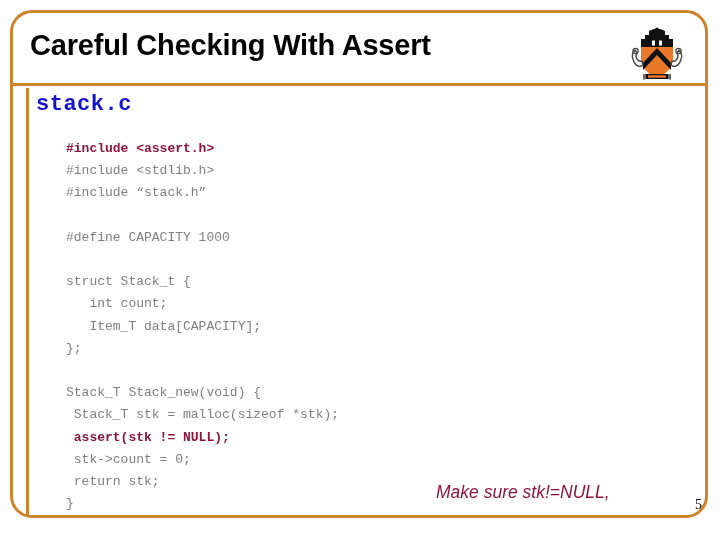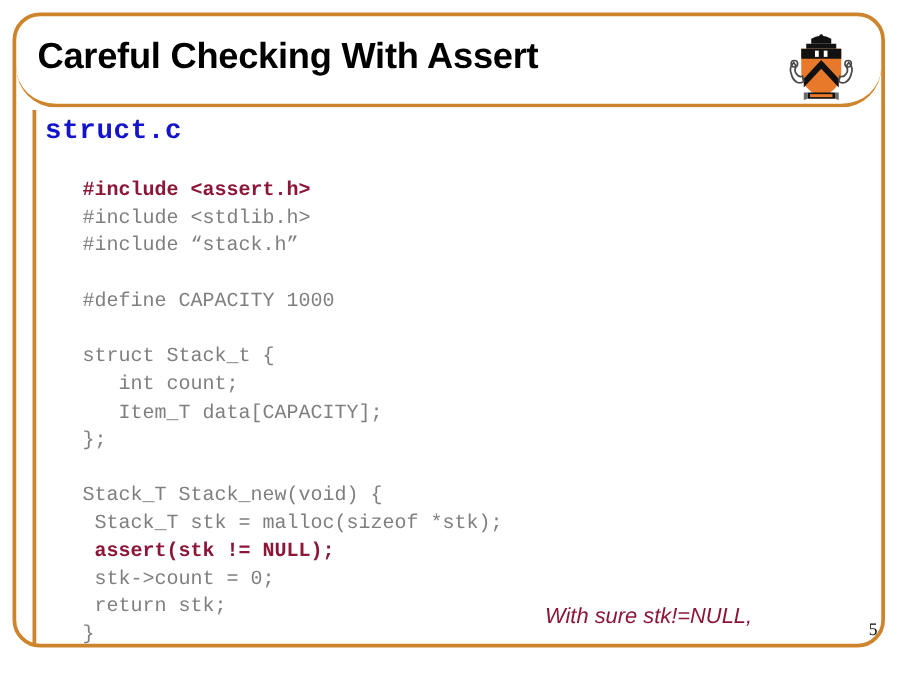--- a/index.html
+++ b/index.html
@@ -37,21 +37,20 @@
 
   
   .title-bar {
     position: absolute;
     left: 13px;
     top: 13px;
     width: 692px;
     height: 73px;
     box-sizing: border-box;
     border-bottom: 3px solid #CE842C;
-    border-radius: 32px;
   }
 
   .title-text {
     position: absolute;
     left: 17px;
     top: 16px;
     font-family: "Liberation Sans", sans-serif;
     font-size: 29px;
     font-weight: bold;
     color: #000000;
@@ -97,21 +96,21 @@
     color: #1414CC;
     letter-spacing: 0.5px;
     white-space: pre;
   }
 
   .code {
     position: absolute;
     left: 33px;
     top: 35px;
     font-family: "Liberation Mono", "DejaVu Sans Mono", monospace;
-    font-size: 16px;
+    font-size: 13px;
     line-height: 22.2px;
     color: #7F7F7F;
     white-space: pre;
   }
   .code .ln { display: block; min-height: 22.2px; }
   .code .blank { display: block; height: 22.2px; }
   .code .hi {
     color: #8C1638;
     font-weight: bold;
   }
@@ -176,24 +175,24 @@
         <path d="M17 50 l3 0 l0 5 l-3 1 z" fill="#6d6d6d"></path>
         <path d="M45 50 l-3 0 l0 5 l3 1 z" fill="#6d6d6d"></path>
       </svg>
     </div>
   </div>
 
   <div class="body-rule"></div>
 
   <div class="content">
 
-    <div class="file-heading">struct.c</div>
+    <div class="file-heading">stack.c</div>
 
     <pre class="code" id="code-listing"><span class="ln hi">#include &lt;assert.h&gt;</span><span class="ln">#include &lt;stdlib.h&gt;</span><span class="ln">#include “stack.h”</span><span class="blank">&nbsp;</span><span class="ln">#define CAPACITY 1000</span><span class="blank">&nbsp;</span><span class="ln">struct Stack_t {</span><span class="ln">   int count;</span><span class="ln">   Item_T data[CAPACITY];</span><span class="ln">};</span><span class="blank">&nbsp;</span><span class="ln">Stack_T Stack_new(void) {</span><span class="ln"> Stack_T stk = malloc(sizeof *stk);</span><span class="ln hi"> assert(stk != NULL);</span><span class="ln"> stk-&gt;count = 0;</span><span class="ln"> return stk;</span><span class="ln">}</span></pre>
 
     <div class="annotation">
-      <span class="aln">With sure stk!=NULL,</span>
+      <span class="aln">Make sure stk!=NULL,</span>
       
     </div>
   </div>
 
   <div class="page-number">5</div>
 </div>
 
 </body></html>

